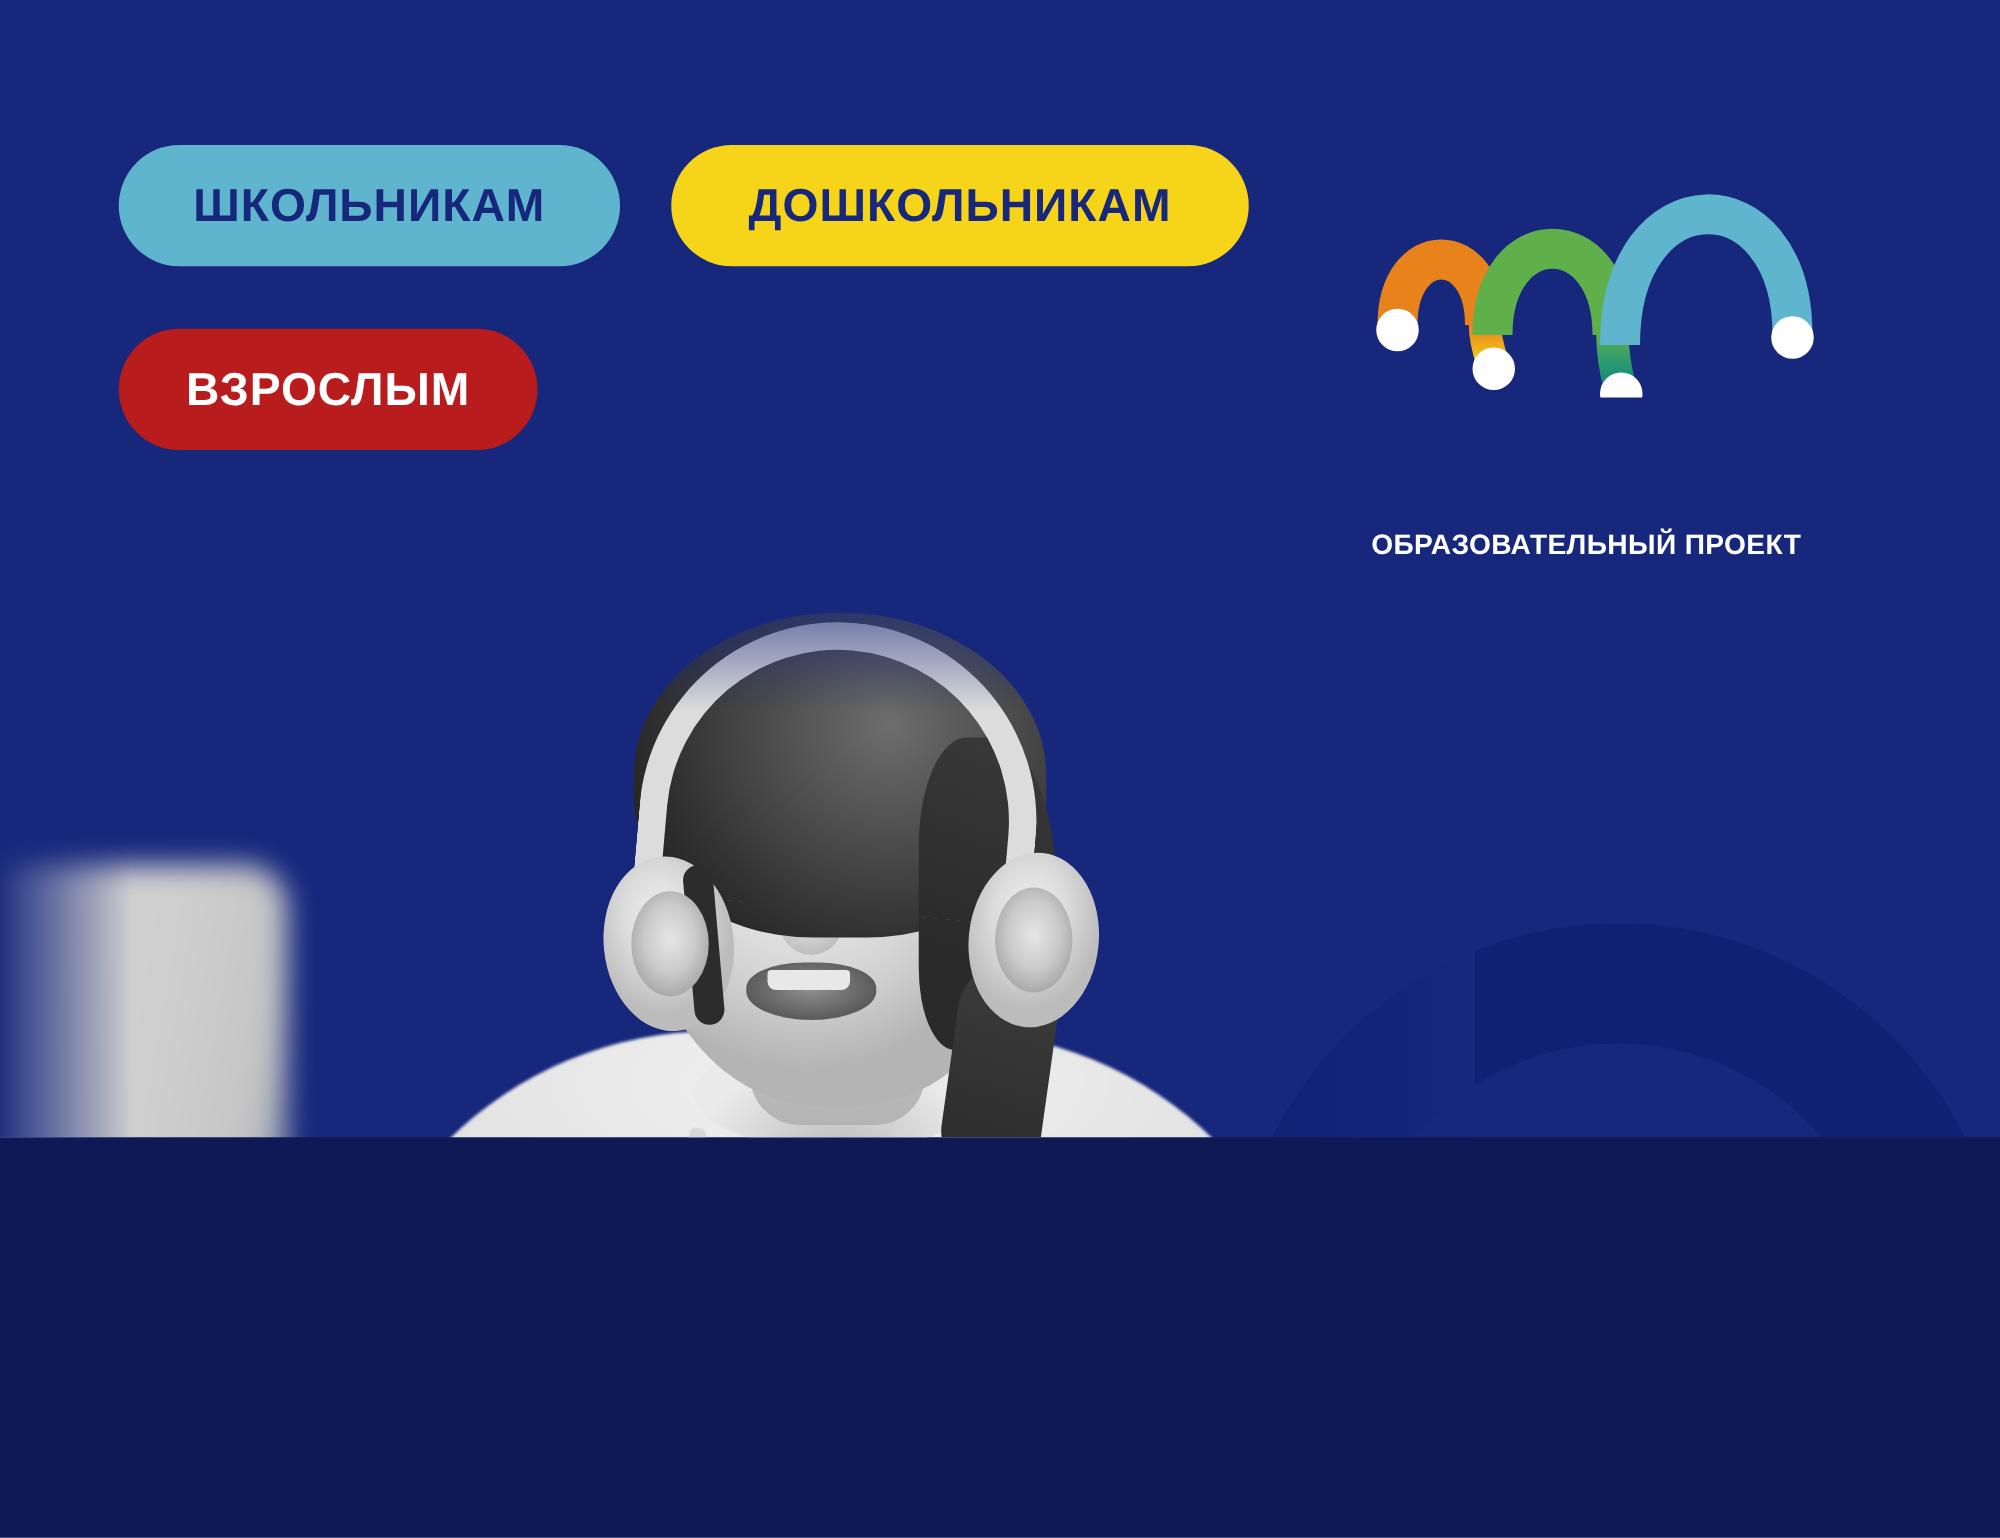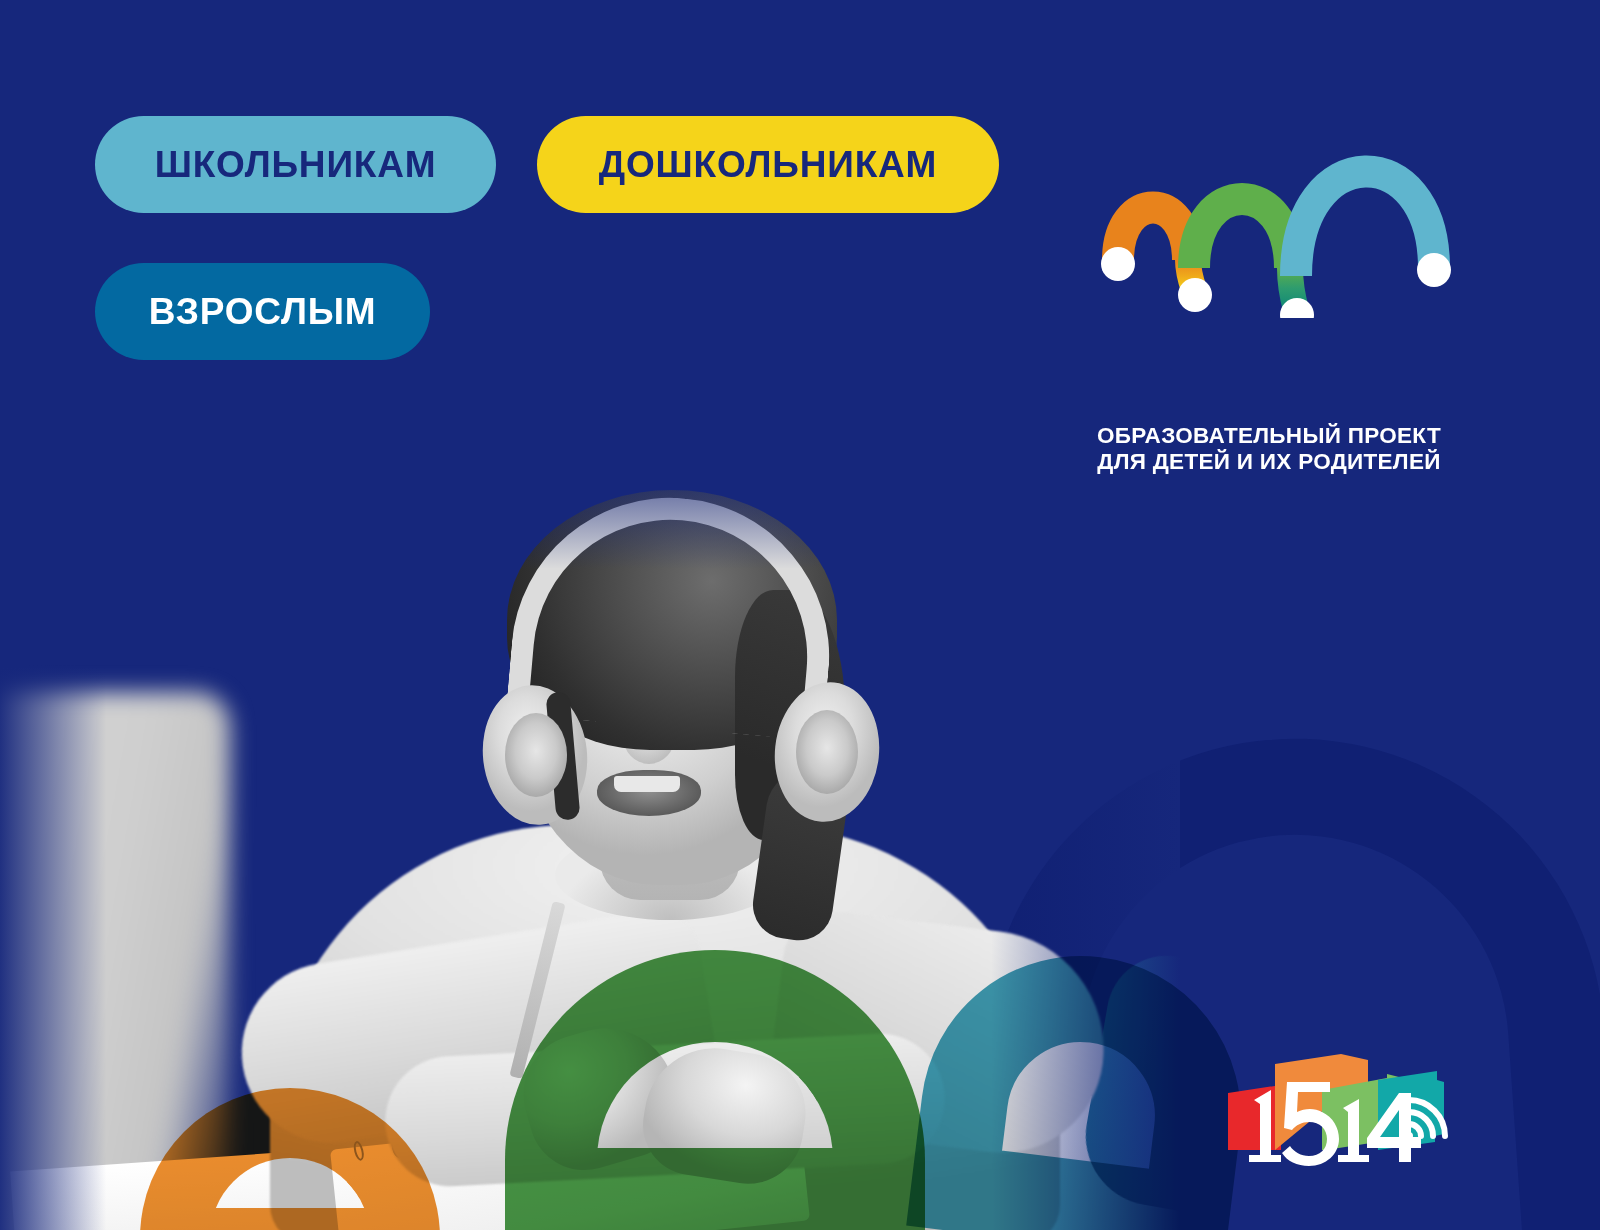--- a/index.html
+++ b/index.html
@@ -4,21 +4,21 @@
 <title>МОСТ — образовательный проект</title>
 <style>
   html, body {
     margin: 0;
     padding: 0;
     background: #0d1a55;
   }
   #stage {
     position: relative;
     width: 1600px;
-    height: 1230px;
+    height: 910px;
     overflow: hidden;
     background: #16277C;
     font-family: "Liberation Sans", sans-serif;
     -webkit-font-smoothing: antialiased;
   }
 
   
   .bg-arch {
     position: absolute;
     pointer-events: none;
@@ -288,21 +288,21 @@
     font-size: 37px;
     font-weight: 700;
     letter-spacing: .8px;
     white-space: nowrap;
     cursor: pointer;
     user-select: none;
   }
   .pill--schoolkids { width: 401px; background: #5FB5CE; color: #17287C; }
   .pill--preschool  { width: 462px; background: #F5D41A; color: #17287C; }
   .pill--teachers   { width: 347px; background: #108577; color: #ffffff; }
-  .pill--adults     { width: 335px; background: #0369a1; color: #ffffff; }
+  .pill--adults     { width: 335px; background: #b91c1c; color: #ffffff; }
 
   
   #most-logo {
     position: absolute;
     left: 1078px;
     top: 118px;
     width: 382px;
     height: 362px;
   }
   #most-arches { position: absolute; left: 0; top: 0; }
@@ -441,21 +441,20 @@
 
       <circle cx="40" cy="146" r="17" fill="#ffffff"></circle>
       <circle cx="117" cy="177" r="17" fill="#ffffff"></circle>
       <circle cx="219" cy="197" r="17" fill="#ffffff"></circle>
       <circle cx="356" cy="152" r="17" fill="#ffffff"></circle>
     </svg>
 
 
     <div class="most-sub" id="most-sub-1">ОБРАЗОВАТЕЛЬНЫЙ ПРОЕКТ</div>
 
-    <div class="most-sub" id="most-sub-2">ДЛЯ ДЕТЕЙ И ИХ РОДИТЕЛЕЙ</div>
   </div>
 
   <svg id="logo-1514" viewBox="0 0 235 135">
 
     <g>
       <polygon points="15,55 68,47 68,112 15,112" fill="#E8282B"></polygon>
       <polygon points="62,26 128,16 155,22 155,50 130,56 62,112 62,50" fill="#F08A3C"></polygon>
       <polygon points="109,52 174,40 174,36 190,40 190,100 113,112 109,112" fill="#7CC062"></polygon>
       <polygon points="165,42 224,33 224,42 231,44 231,96 222,98 222,104 165,112" fill="#12A8A8"></polygon>
     </g>

